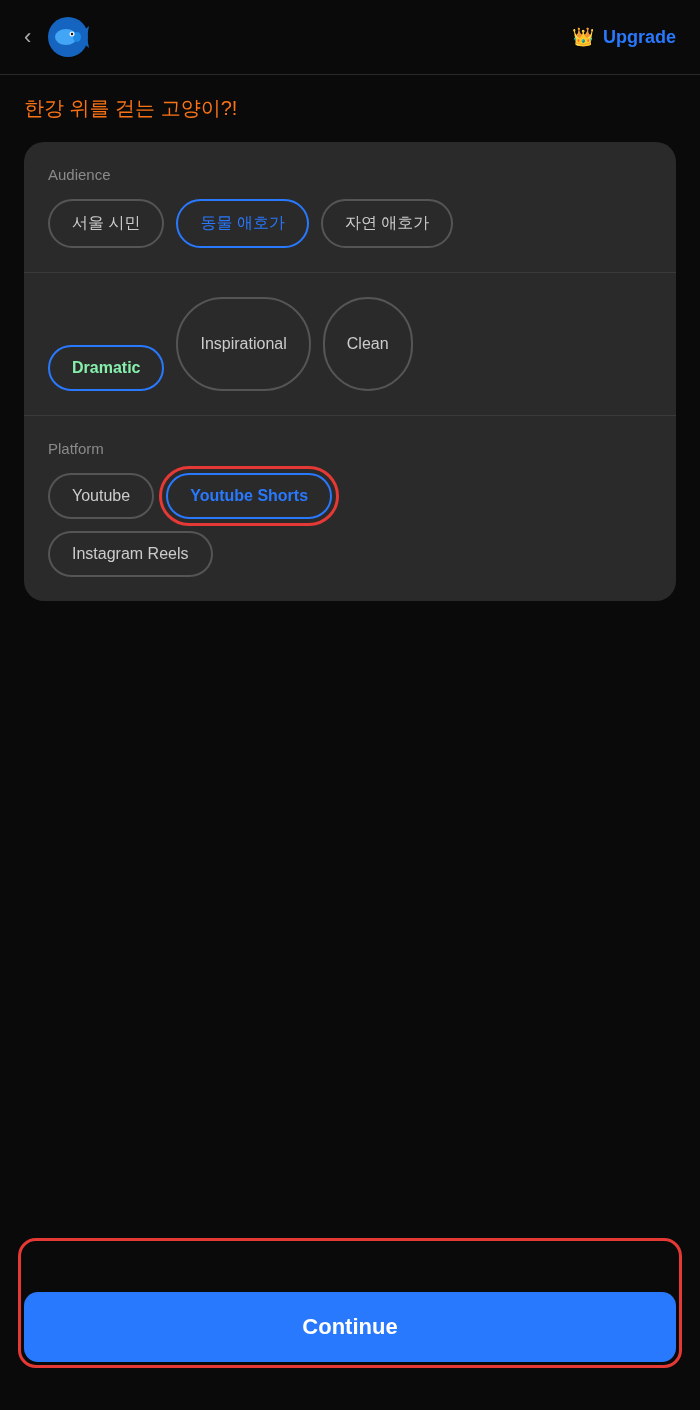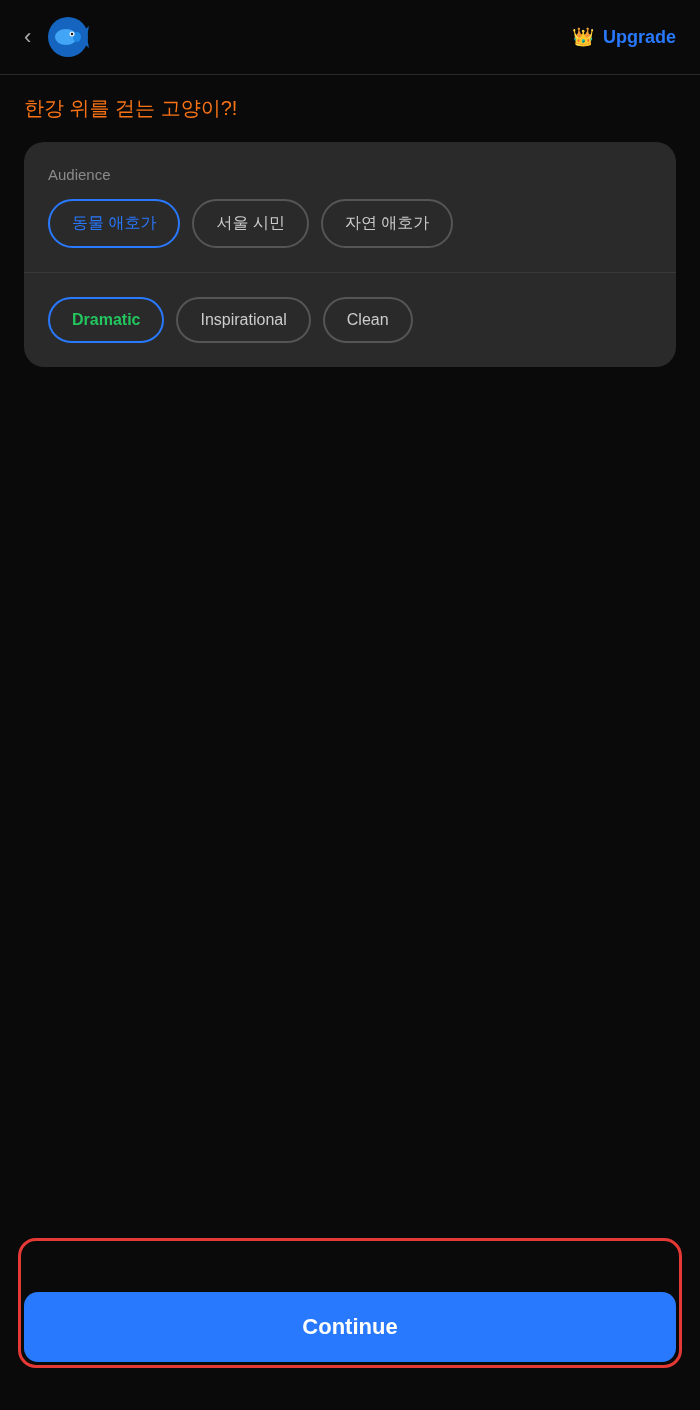--- a/index.html
+++ b/index.html
@@ -116,23 +116,24 @@
     }
 
     .chip.selected-blue {
       border-color: #2979ff;
       color: #2979ff;
       background: transparent;
     }
 
     .chip.selected-blue-text {
       border-color: #2979ff;
-      color: #22c55e;
+      color: #86efac;
       font-weight: 700;
       background: transparent;
+      margin-top: 48px;
     }
 
     .chip.highlighted {
       border-color: #2979ff;
       color: #2979ff;
       font-weight: 700;
       background: transparent;
       position: relative;
     }
 
@@ -220,34 +221,47 @@
 
 <div class="divider"></div>
 
 <div class="page-title">한강 위를 걷는 고양이?!</div>
 
 <div class="card">
 
   <div class="card-section">
     <div class="section-label">Audience</div>
     <div class="chips-row">
+      <button class="chip">서울 시민</button>
       <button class="chip selected-blue">동물 애호가</button>
-      <button class="chip">서울 시민</button>
       <button class="chip">자연 애호가</button>
     </div>
   </div>
 
   <div class="card-section">
     <div class="chips-row">
       <button class="chip selected-blue-text">Dramatic</button>
       <button class="chip">Inspirational</button>
       <button class="chip">Clean</button>
     </div>
   </div>
 
+  <div class="card-section">
+    <div class="section-label">Platform</div>
+    <div class="chips-row">
+      <button class="chip">Youtube</button>
+      <div class="youtube-shorts-wrapper">
+        <button class="chip highlighted">Youtube Shorts</button>
+        <div class="red-border-overlay"></div>
+      </div>
+    </div>
+    <div class="chips-row" style="margin-top: 12px;">
+      <button class="chip">Instagram Reels</button>
+    </div>
+  </div>
 
 </div>
 
 <div class="spacer"></div>
 
 <div class="continue-area">
   <div class="continue-btn-wrapper">
     <div class="red-border-continue"></div>
     <button class="continue-btn">Continue</button>
   </div>

